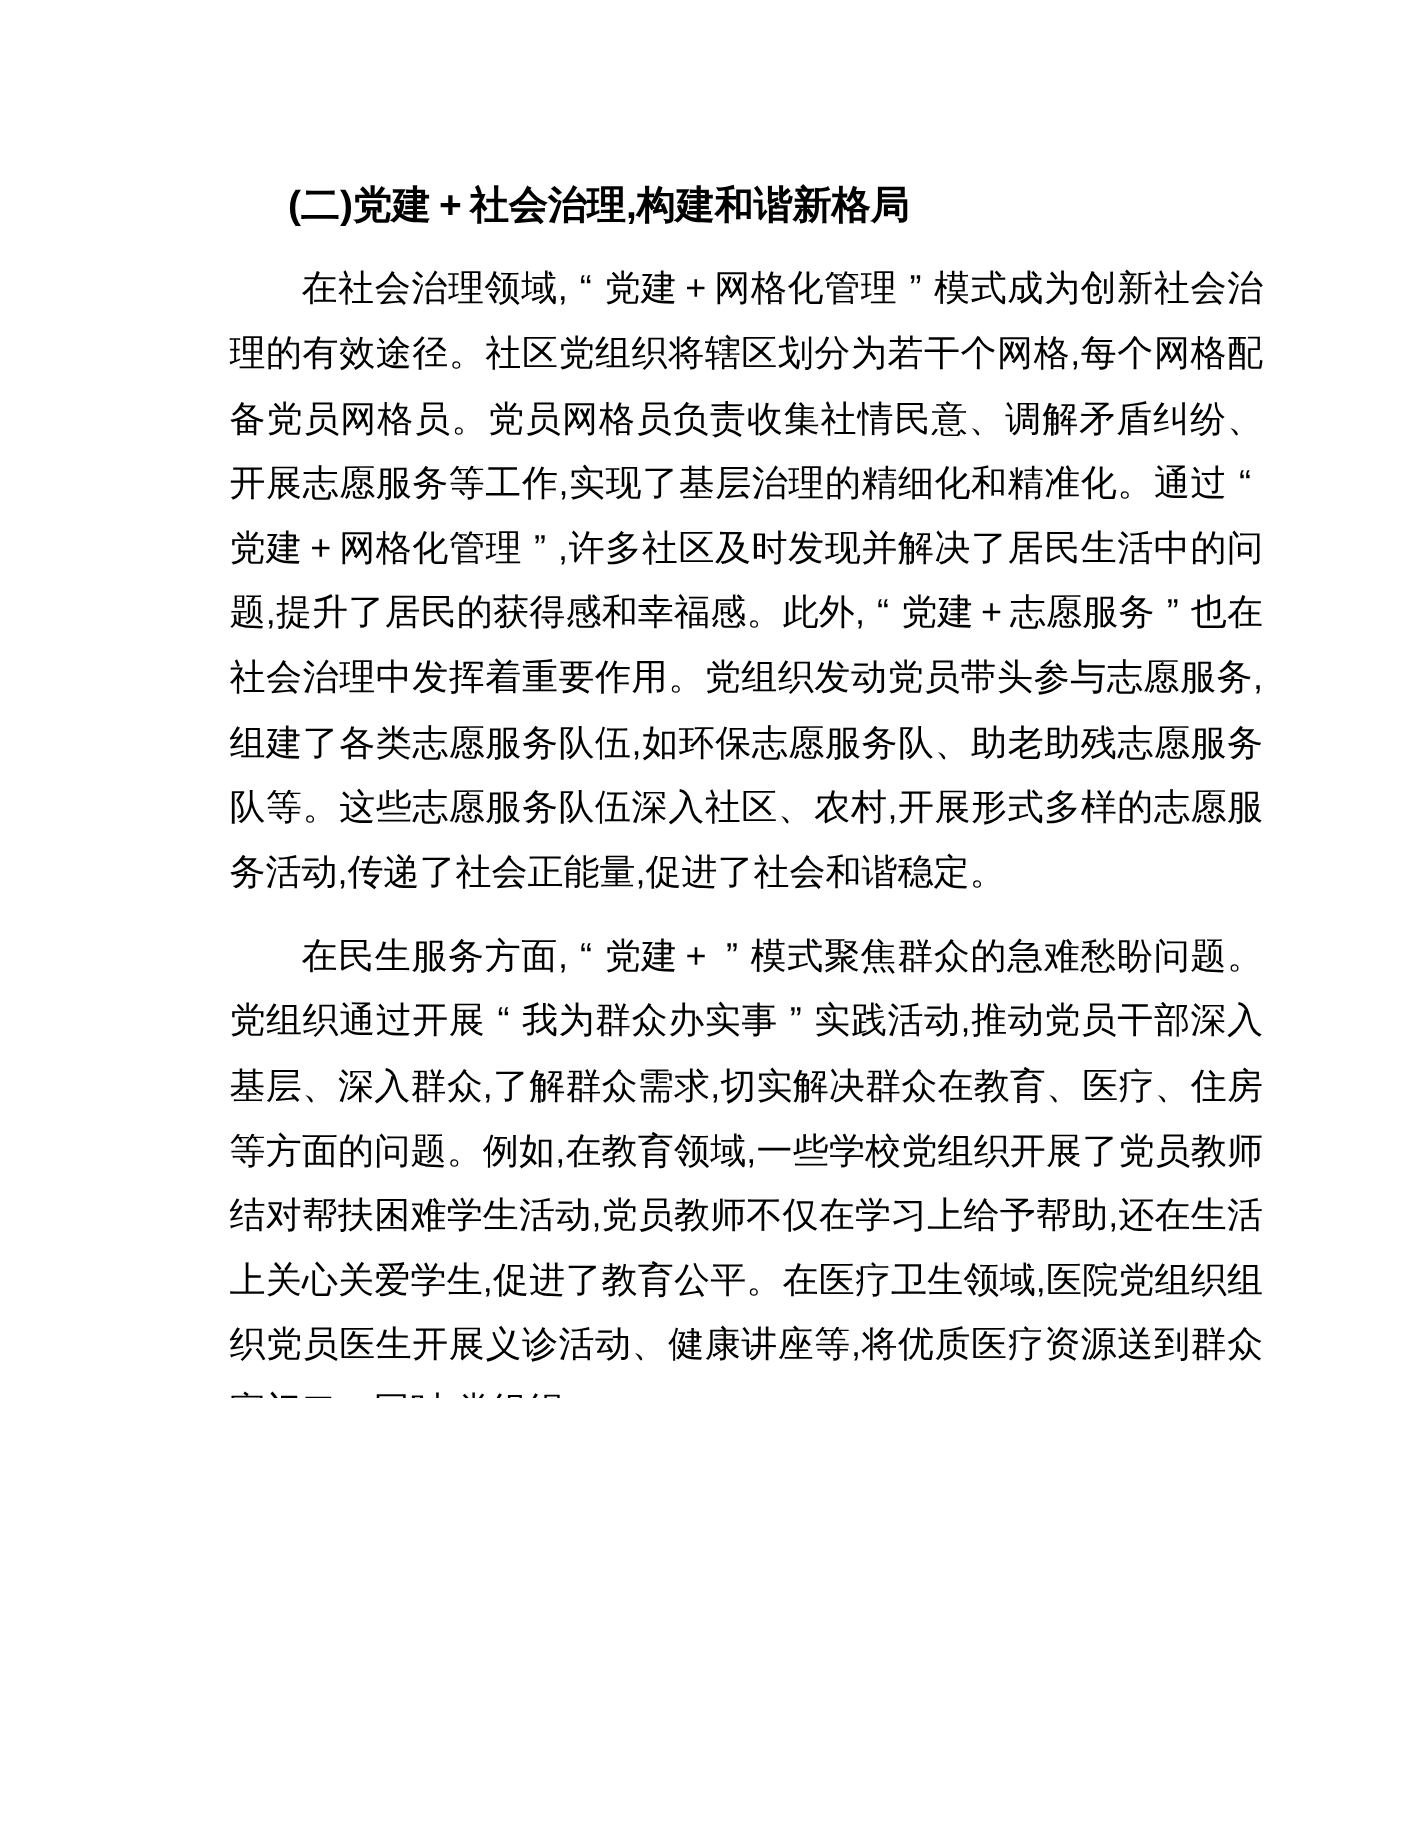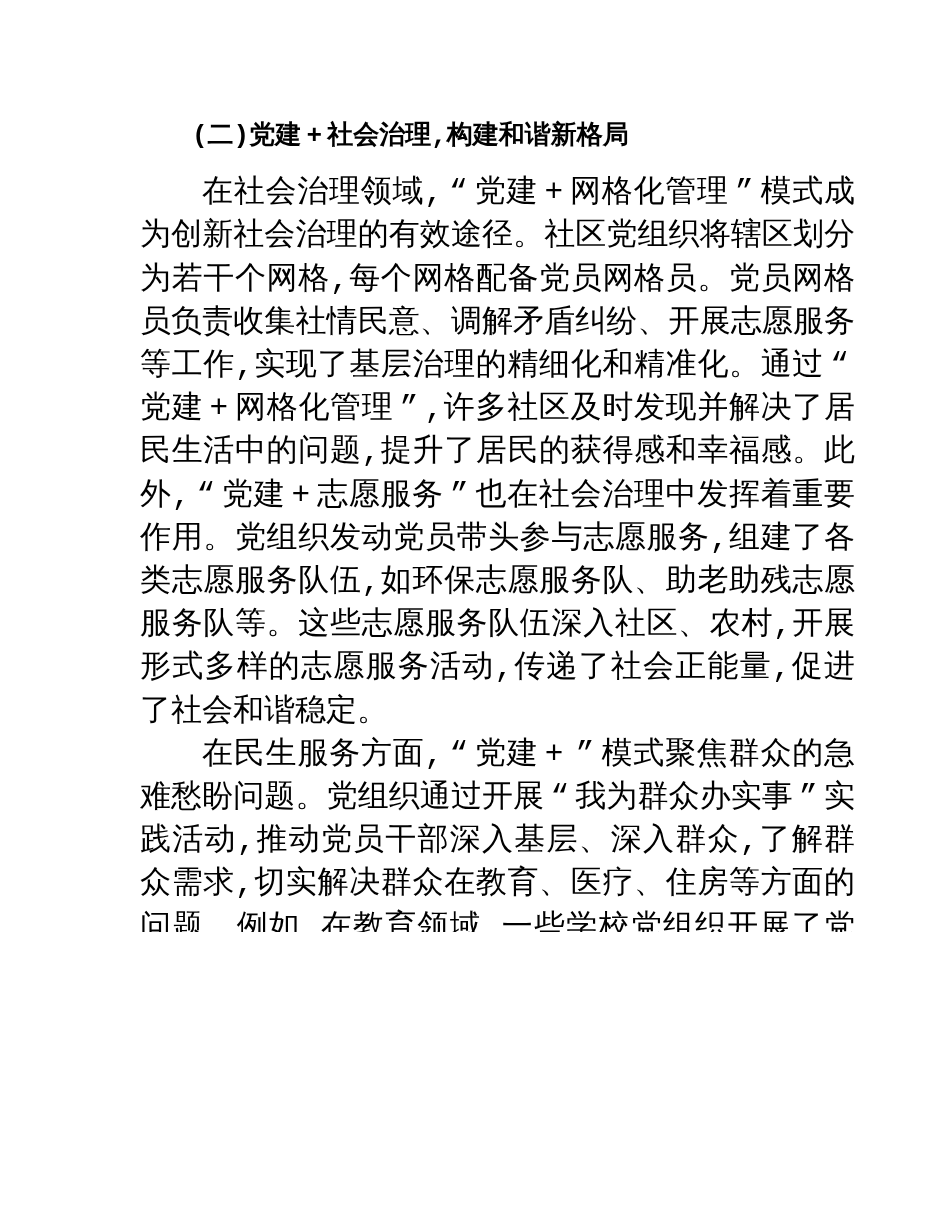--- a/index.html
+++ b/index.html
@@ -13,35 +13,34 @@
     font-family: "Liberation Sans", sans-serif;
     -webkit-font-smoothing: antialiased;
   }
   .page {
     box-sizing: border-box;
     width: 950px;
     height: 932px;
     padding: 107px 95px 0 140px; 
     color: #000000;
     overflow: hidden;
-    font-family: Liberation Mono, monospace;
   }
   .section-heading {
     font-size: 26px;
     font-weight: bold;
     line-height: 43.2px;
     margin: 8px 0 13px 0;
     text-indent: 2em;
     white-space: normal;
   }
   .body-paragraph {
-    font-size: 31px;
+    font-size: 24px;
     font-weight: normal;
     line-height: 43.2px;
-    margin: 0;
+    margin: 13px;
     text-indent: 2em;
     text-align: justify;
     line-break: strict;
   }
   
   .fw {
     display: inline-block;
     width: 1em;
     text-align: center;
     text-indent: 0;

